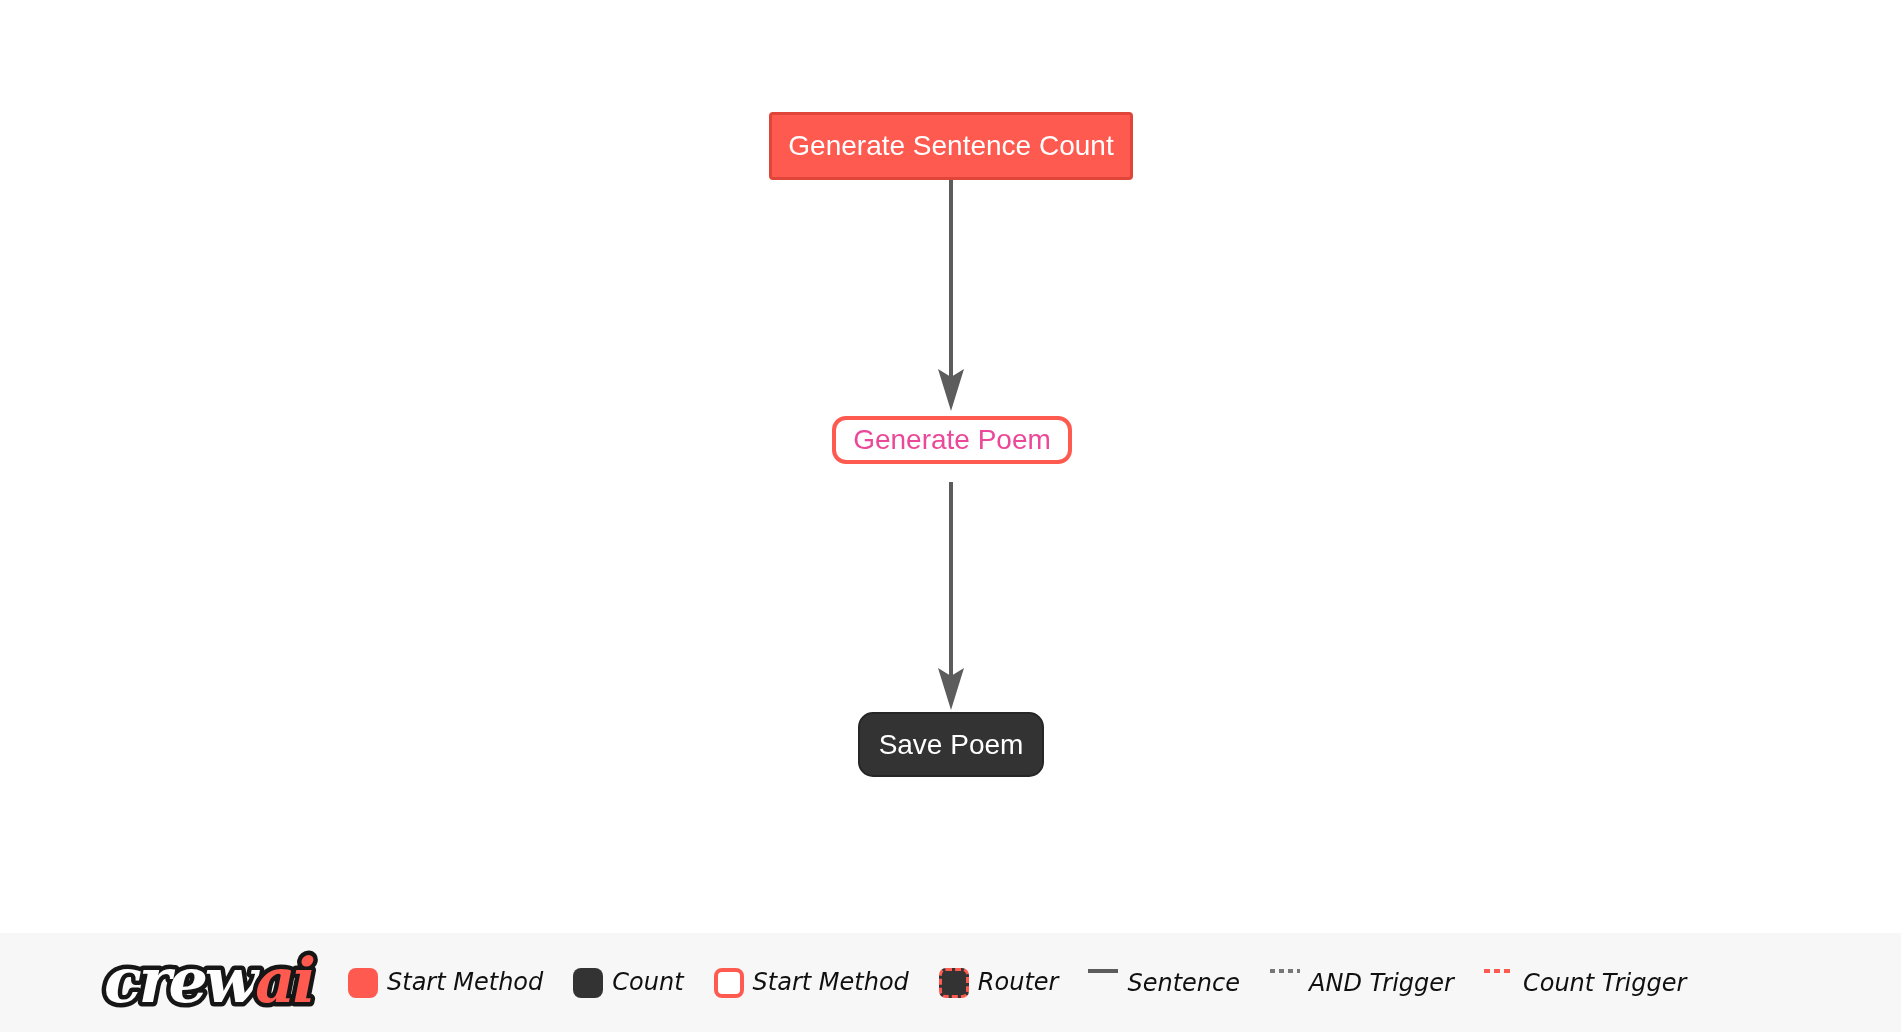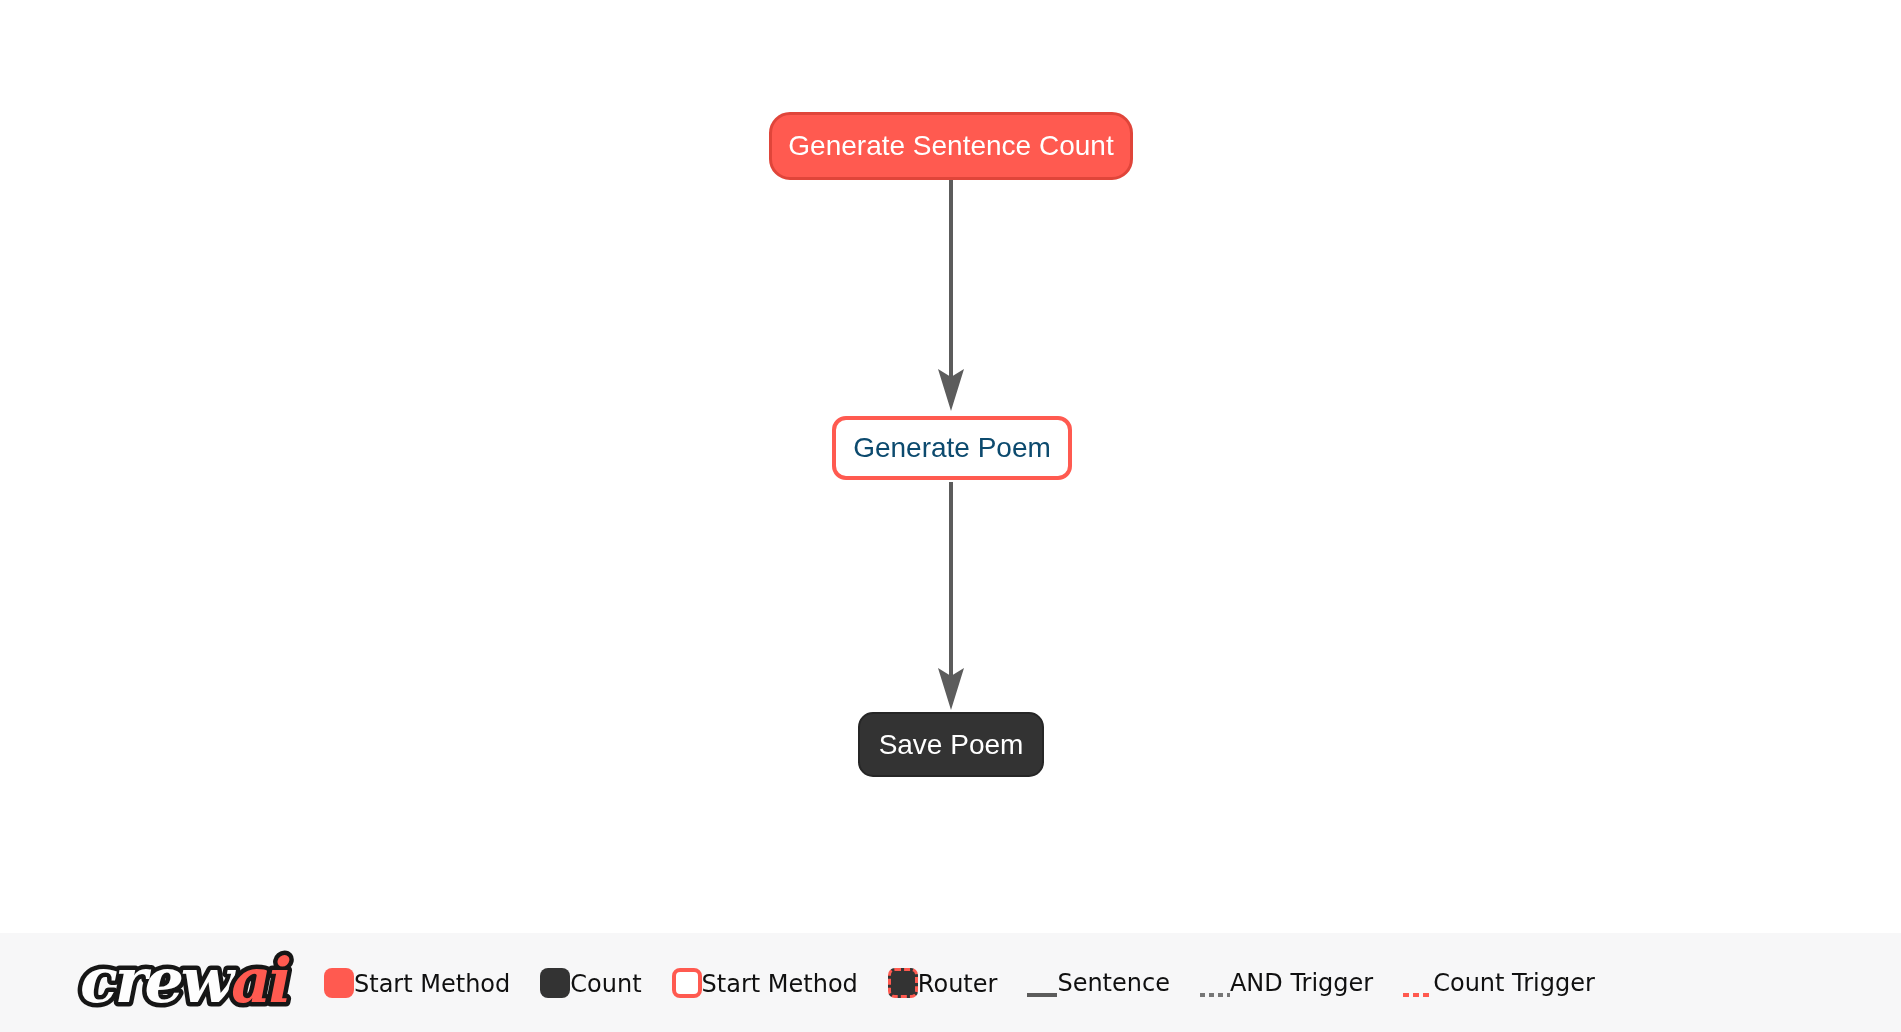--- a/index.html
+++ b/index.html
@@ -20,59 +20,60 @@
     font-family:"Liberation Sans",sans-serif;
     position:relative;
   }
   
   .canvas{position:absolute;left:0;top:0;width:1901px;height:933px;}
   .node{
     position:absolute;
     box-sizing:border-box;
     display:flex;align-items:center;justify-content:center;
     font-size:28px;line-height:1;
-    border-radius:21px;
+    border-radius:4px;
     white-space:nowrap;
   }
   .node-start{
     left:769px;top:112px;width:364px;height:68px;
     background:var(--accent);
     border:3px solid var(--accent-border);
     color:#ffffff;
   }
   .node-crew{
-    left:832px;top:416px;width:240px;height:64px;
+    left:832px;top:416px;width:240px;height:48px;
     background:#ffffff;
     border:4px solid var(--accent);
     border-radius:14px;
-    color:#0c4a6e;
+    color:#ec4899;
   }
   .node-method{
     left:858px;top:712px;width:186px;height:65px;
     background:var(--dark);
     border:2px solid var(--dark-border);
     border-radius:15px;
     color:#ffffff;
   }
   .edge-svg{position:absolute;color:var(--edge);display:block;}
   .edge-svg.e1{left:933px;top:180px;}
   .edge-svg.e2{left:933px;top:482px;}
   
   .legend-bar{
     position:absolute;left:0;top:933px;width:1901px;height:99px;
     background:var(--legend-bg);
     display:flex;align-items:center;
-    padding-left:76px;box-sizing:border-box;
+    padding-left:100px;box-sizing:border-box;
     gap:30px;
   }
   .legend-item{
-    display:flex;align-items:flex-end;
+    display:flex;align-items:flex-start;gap:9px;
     font-family:"DejaVu Sans",sans-serif;
     font-size:24px;color:#101010;
     white-space:nowrap;
+    font-style:italic;
   }
   .sw{box-sizing:border-box;flex:0 0 auto;}
   .sw-square{width:30px;height:30px;border-radius:8px;}
   .sw-start{background:var(--accent);}
   .sw-method{background:var(--dark);}
   .sw-crew{background:#ffffff;border:4px solid var(--accent);}
   .sw-router{background:var(--dark);border:3px dashed var(--accent);border-radius:7px;}
   .sw-line{width:30px;height:4px;background:var(--edge);}
   .sw-line-dashed{
     width:30px;height:4px;

